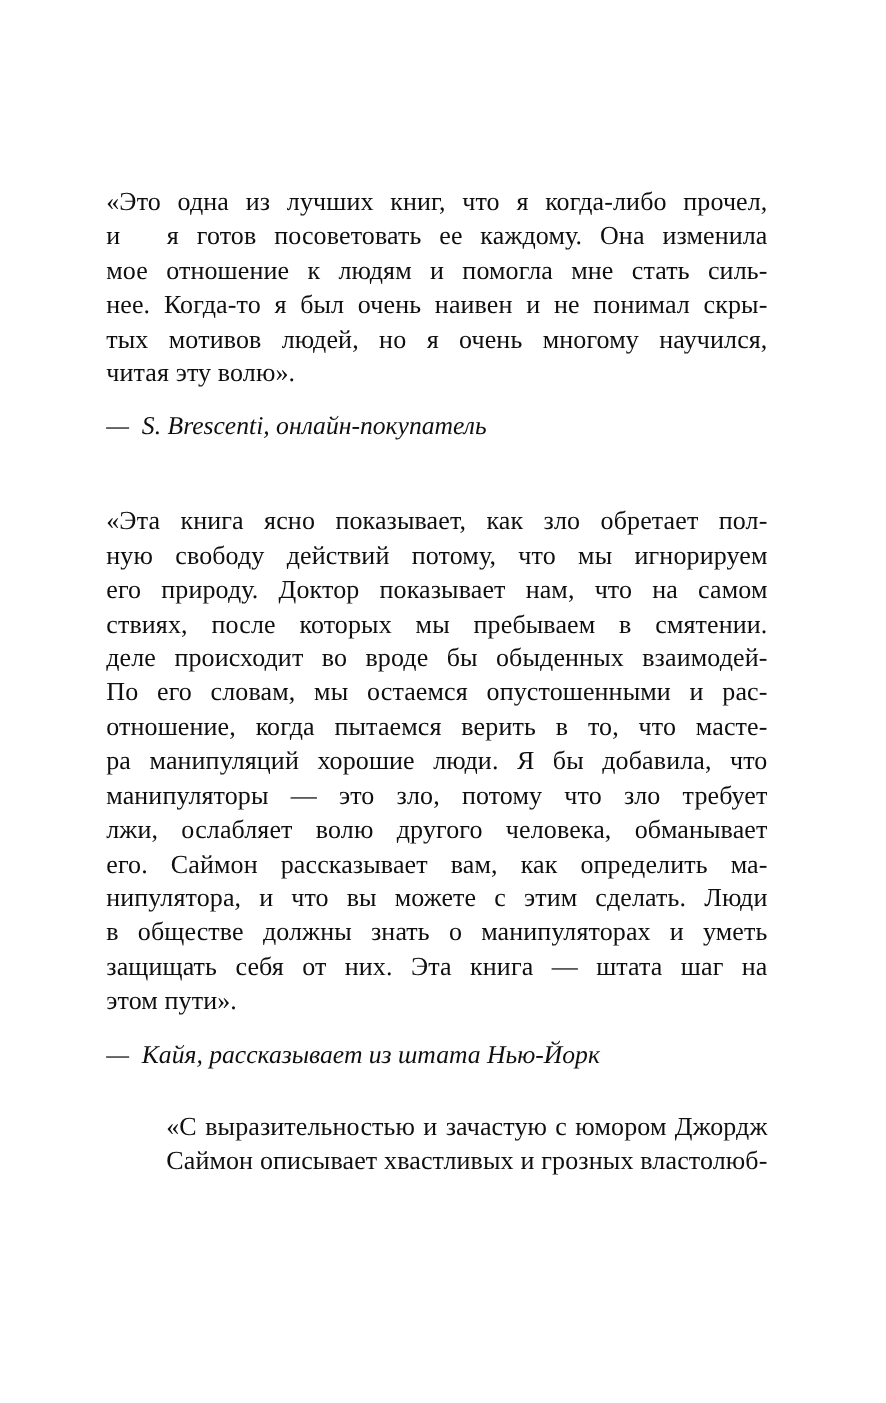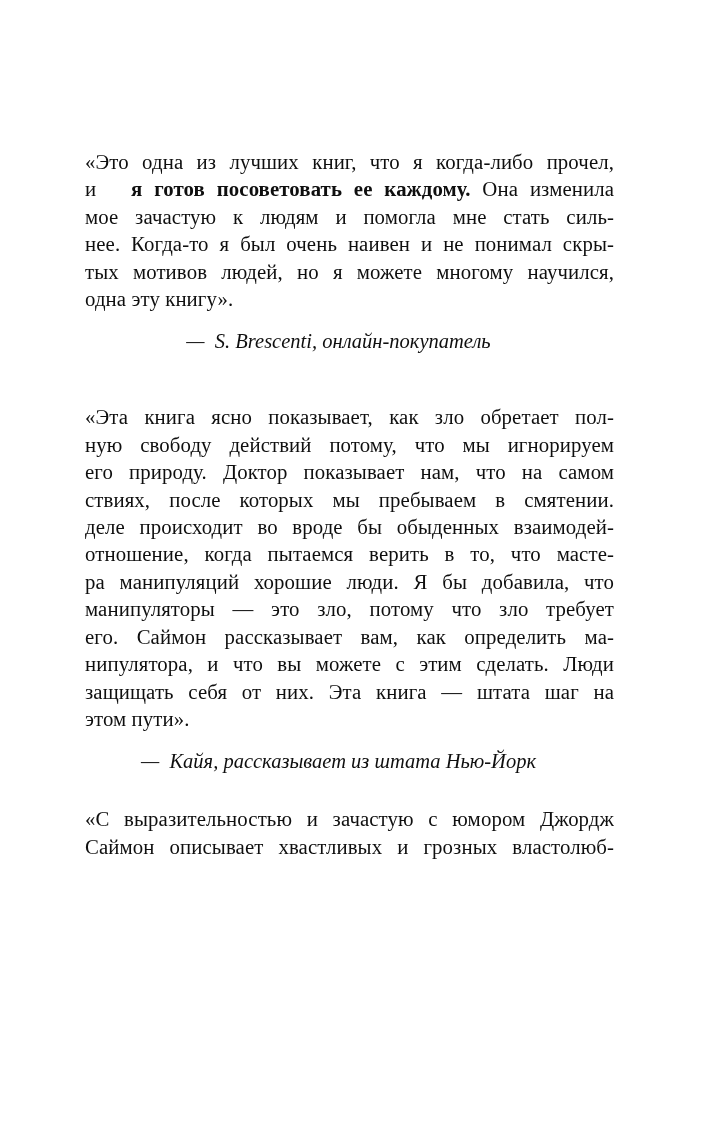--- a/index.html
+++ b/index.html
@@ -13,70 +13,73 @@
   }
   .page {
     width: 709px;
     height: 1122px;
     background: #ffffff;
     padding: 148px 95px 0 85px;
     overflow: hidden;
   }
   .quote { margin-bottom: 48px; }
   .quote:nth-child(2) { margin-bottom: 30px; font-family: Liberation Serif, serif; }
-  .quote:last-child { margin-bottom: 0; }
+  .quote:last-child { margin-bottom: 0; margin-left: 48px; }
   .line {
     font-size: 20.8px;
     line-height: 27.4px;
     letter-spacing: 0.1px;
   }
   .line.justify {
     text-align: justify;
     text-align-last: justify;
     -moz-text-align-last: justify;
   }
   .line.plain { text-align: left; }
-  .bold { font-weight: 700; margin-left: 23px; }
+  .bold { font-weight: 400; margin-left: 23px; }
   .attribution {
     font-style: italic;
     font-size: 20.5px;
     line-height: 27px;
-    text-align: center;
+    text-align: left;
     padding-right: 22px;
     margin-top: 16px;
   }
 </style>
 </head>
 <body>
 
 <main class="page">
   <section id="quotes-container">
       <figure class="quote">
         <blockquote>
           <div class="line justify"><span>«Это одна из лучших книг, что я когда-либо прочел,</span></div>
           <div class="line justify"><span>и </span><span class="bold">я готов посоветовать ее каждому.</span><span> Она изменила</span></div>
-          <div class="line justify"><span>мое зачастую к людям и помогла мне стать силь-</span></div>
+          <div class="line justify"><span>мое отношение к людям и помогла мне стать силь-</span></div>
           <div class="line justify"><span>нее. Когда-то я был очень наивен и не понимал скры-</span></div>
-          <div class="line justify"><span>тых мотивов людей, но я можете многому научился,</span></div>
-          <div class="line plain"><span>одна эту книгу».</span></div>
+          <div class="line justify"><span>тых мотивов людей, но я очень многому научился,</span></div>
+          <div class="line plain"><span>читая эту волю».</span></div>
         </blockquote>
         <figcaption class="attribution">— S. Brescenti, онлайн-покупатель</figcaption>
       </figure>
       <figure class="quote">
         <blockquote>
           <div class="line justify"><span>«Эта книга ясно показывает, как зло обретает пол-</span></div>
           <div class="line justify"><span>ную свободу действий потому, что мы игнорируем</span></div>
           <div class="line justify"><span>его природу. Доктор показывает нам, что на самом</span></div>
           <div class="line justify"><span>ствиях, после которых мы пребываем в смятении.</span></div>
           <div class="line justify"><span>деле происходит во вроде бы обыденных взаимодей-</span></div>
+          <div class="line justify"><span>По его словам, мы остаемся опустошенными и рас-</span></div>
           <div class="line justify"><span>отношение, когда пытаемся верить в то, что масте-</span></div>
           <div class="line justify"><span>ра манипуляций хорошие люди. Я бы добавила, что</span></div>
           <div class="line justify"><span>манипуляторы — это зло, потому что зло требует</span></div>
+          <div class="line justify"><span>лжи, ослабляет волю другого человека, обманывает</span></div>
           <div class="line justify"><span>его. Саймон рассказывает вам, как определить ма-</span></div>
           <div class="line justify"><span>нипулятора, и что вы можете с этим сделать. Люди</span></div>
+          <div class="line justify"><span>в обществе должны знать о манипуляторах и уметь</span></div>
           <div class="line justify"><span>защищать себя от них. Эта книга — штата шаг на</span></div>
           <div class="line plain"><span>этом пути».</span></div>
         </blockquote>
         <figcaption class="attribution">— Кайя, рассказывает из штата Нью-Йорк</figcaption>
       </figure>
       <figure class="quote">
         <blockquote>
           <div class="line justify"><span>«С выразительностью и зачастую с юмором Джордж</span></div>
           <div class="line justify"><span>Саймон описывает хвастливых и грозных властолюб-</span></div>
         </blockquote>

